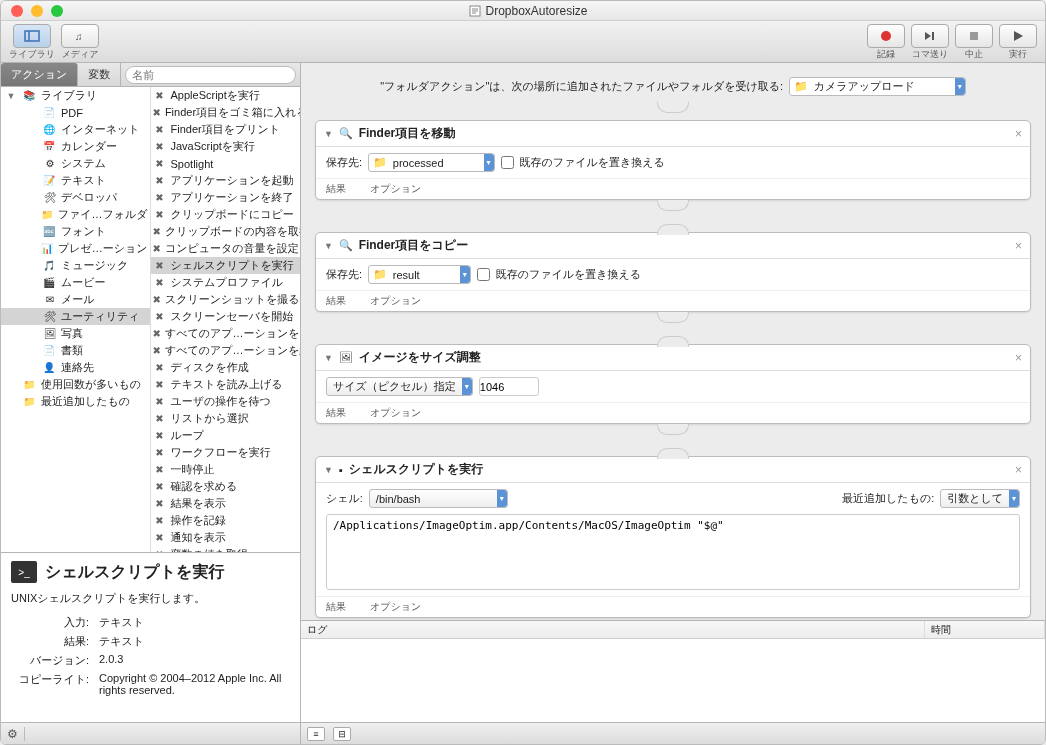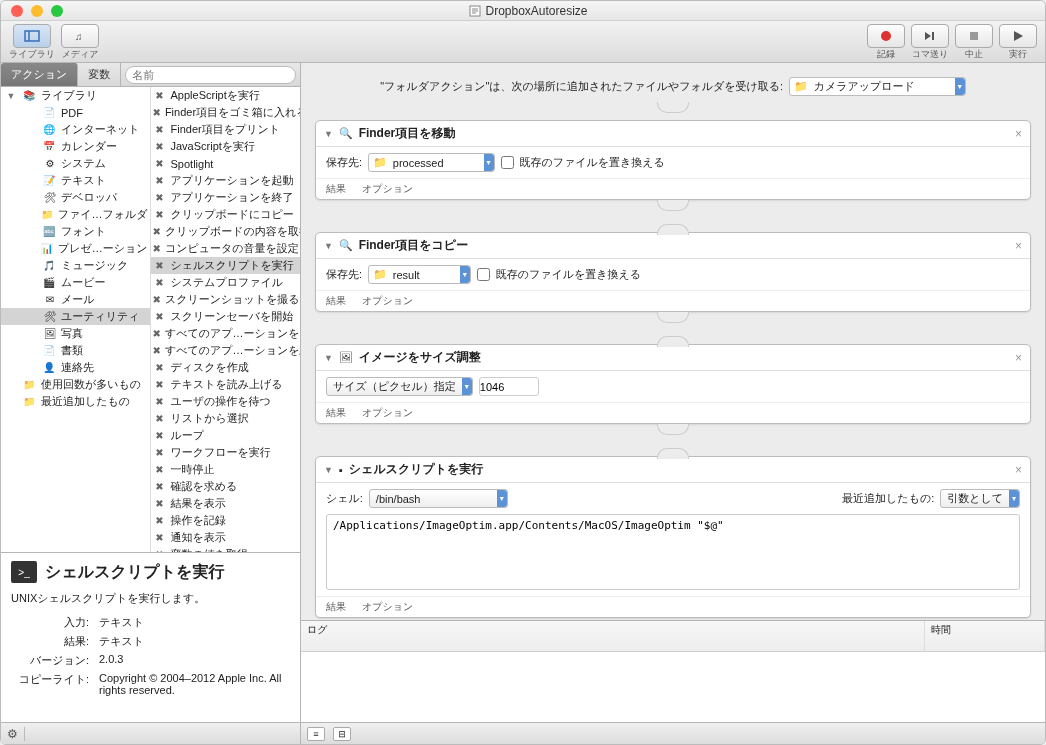--- a/index.html
+++ b/index.html
@@ -59,37 +59,37 @@
 .connector::before{content:""; width:30px; height:10px; background:#ececec; border:1px solid #ccc; border-top:none; border-radius:0 0 10px 10px; position:relative; top:-6px;}
 .connector.up::before{border-radius:10px 10px 0 0; border:1px solid #ccc; border-bottom:none; top:4px;}
 
 .action-card{ margin:0 14px 4px; background:#fff; border:1px solid #bcbcbc; border-radius:5px; box-shadow:0 1px 2px rgba(0,0,0,0.1);}
 .card-head{ display:flex; align-items:center; padding:4px 8px; border-bottom:1px solid #ddd; gap:6px;}
 .disclosure{color:#777; font-size:9px;}
 .card-title{font-size:12px; font-weight:bold; flex:1;}
 .card-close{color:#999; font-size:12px; cursor:default;}
 .card-body{ padding:6px 10px; display:flex; align-items:center; gap:6px; font-size:11px; flex-wrap:wrap;}
 .card-body.tall{flex-direction:row; align-items:flex-start;}
-.card-foot{ border-top:1px solid #eee; padding:3px 10px; font-size:10px; color:#555; display:flex; gap:16px;}
+.card-foot{ border-top:1px solid #eee; padding:3px 10px; font-size:10px; color:#555; display:flex; gap:24px;}
 .card-foot span{cursor:default;}
 .inline-select{border:1px solid #bbb; background:linear-gradient(#fff,#eee); height:19px; font-size:11px; border-radius:3px; display:inline-flex; align-items:center;}
 .inline-select .txt{padding:0 6px;}
 .inline-select .arr{background:#5b93d6;color:#fff;padding:0 3px;font-size:8px;height:100%;display:flex;align-items:center;border-radius:0 3px 3px 0;}
 .folder-select{border:1px solid #bbb; height:19px; display:inline-flex; align-items:center; border-radius:3px; background:#fff;}
 .folder-select .fico{padding:0 4px;color:#5b9bd5;}
 .folder-select .txt{padding:0 40px 0 2px; font-size:11px;}
 .folder-select .arr{background:#5b93d6;color:#fff;padding:0 3px;font-size:8px;height:100%;display:flex;align-items:center;border-radius:0 3px 3px 0;}
 .cbx{width:13px;height:13px;}
 .num-input{width:60px; height:19px; text-align:left; border:1px solid #ccc; font-size:11px; border-radius:3px;}
 .script-row{display:flex; align-items:center; gap:6px; width:100%;}
 .script-row .spacer{flex:1;}
 .script-area{width:100%; height:76px; border:1px solid #ccc; border-radius:3px; background:#fff; font-family:Menlo,monospace; font-size:11px; padding:4px 6px; resize:none;}
 
 .log-area{height:102px; border-top:1px solid #b5b5b5; background:#fff; margin:0;}
-.log-head{display:flex; background:linear-gradient(#f7f7f7,#ededed); border-bottom:1px solid #d0d0d0; height:31px;}
+.log-head{display:flex; background:linear-gradient(#f7f7f7,#ededed); border-bottom:1px solid #d0d0d0; height:18px;}
 .log-col{flex:1; padding:2px 6px; font-size:10px; border-right:1px solid #ddd;}
 .log-col.time{flex:0 0 120px;}
 
 .status-right{height:22px; border-top:1px solid #b5b5b5; background:linear-gradient(#f0f0f0,#dcdcdc); display:flex; align-items:center; padding:0 6px; gap:8px;}
 .sb-btn{width:18px;height:14px;border:1px solid #aaa;border-radius:2px;display:inline-flex;align-items:center;justify-content:center;font-size:9px;background:#fff;}
 
 ::-webkit-scrollbar{width:14px;}
 ::-webkit-scrollbar-thumb{background:#c4c4c4;border-radius:7px;border:3px solid #fff;}
 </style>
 </head>

